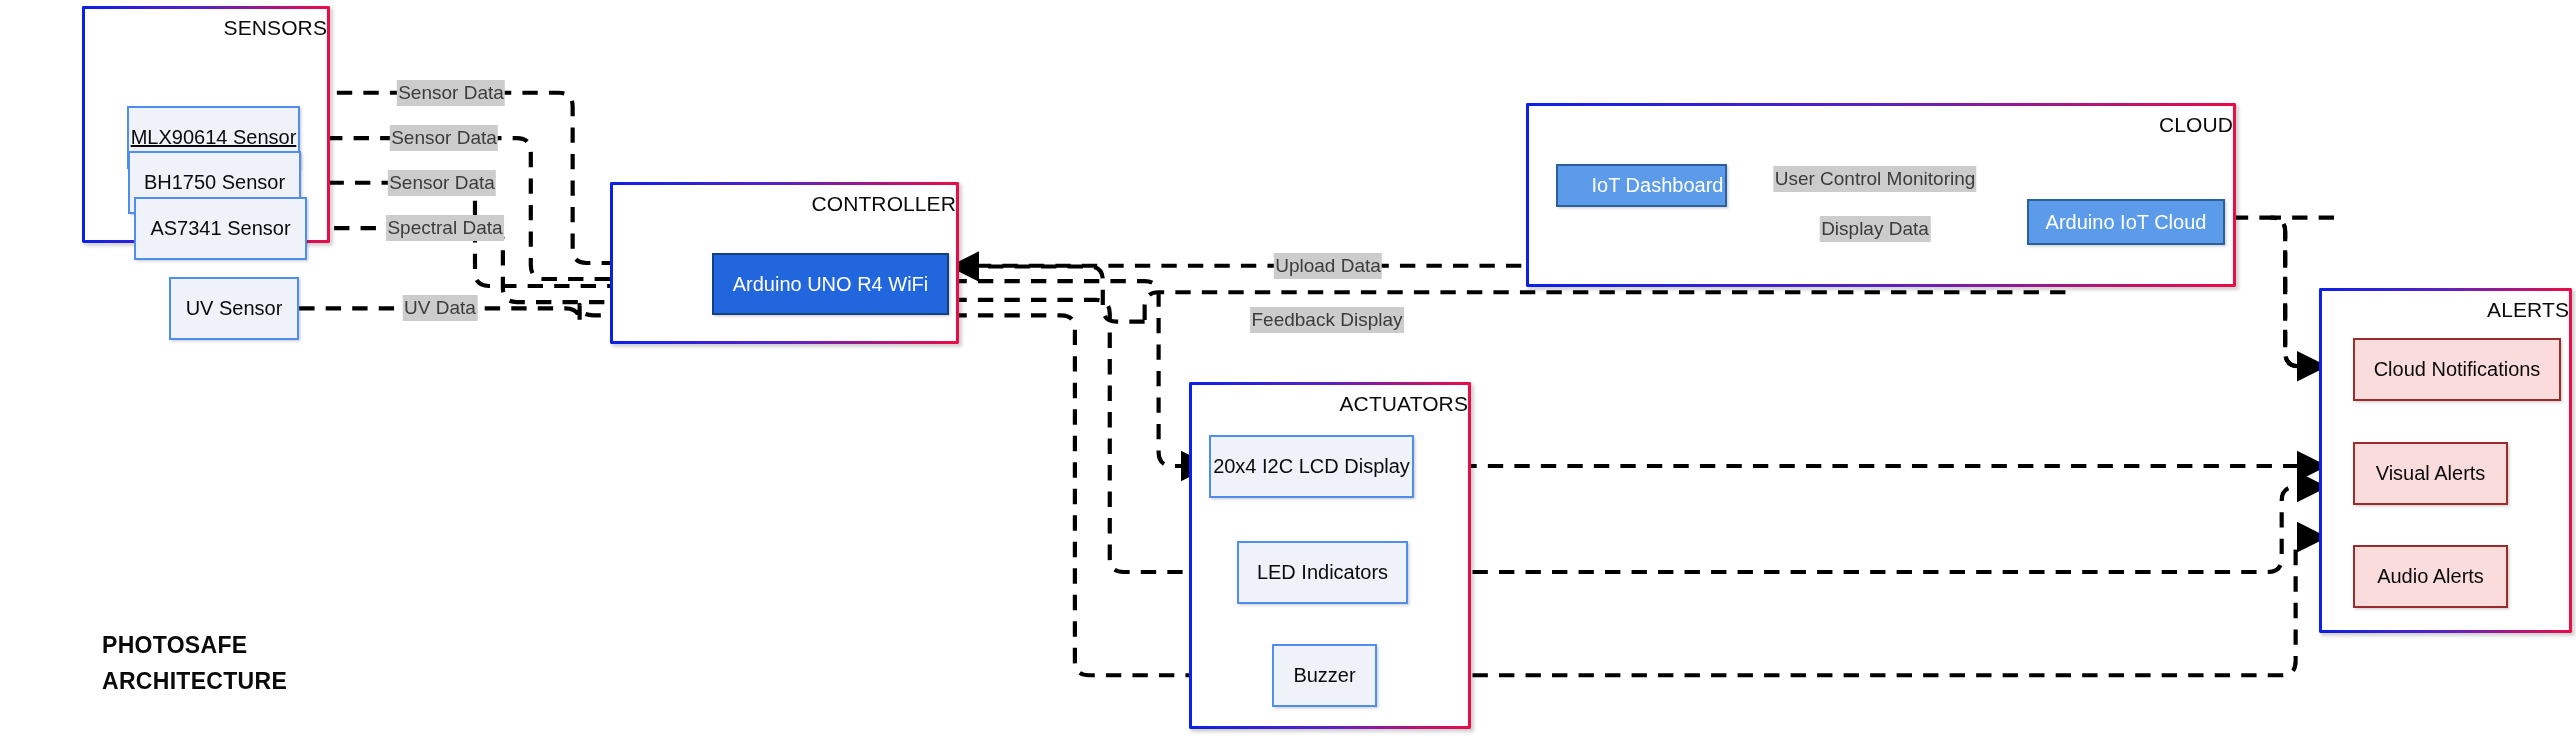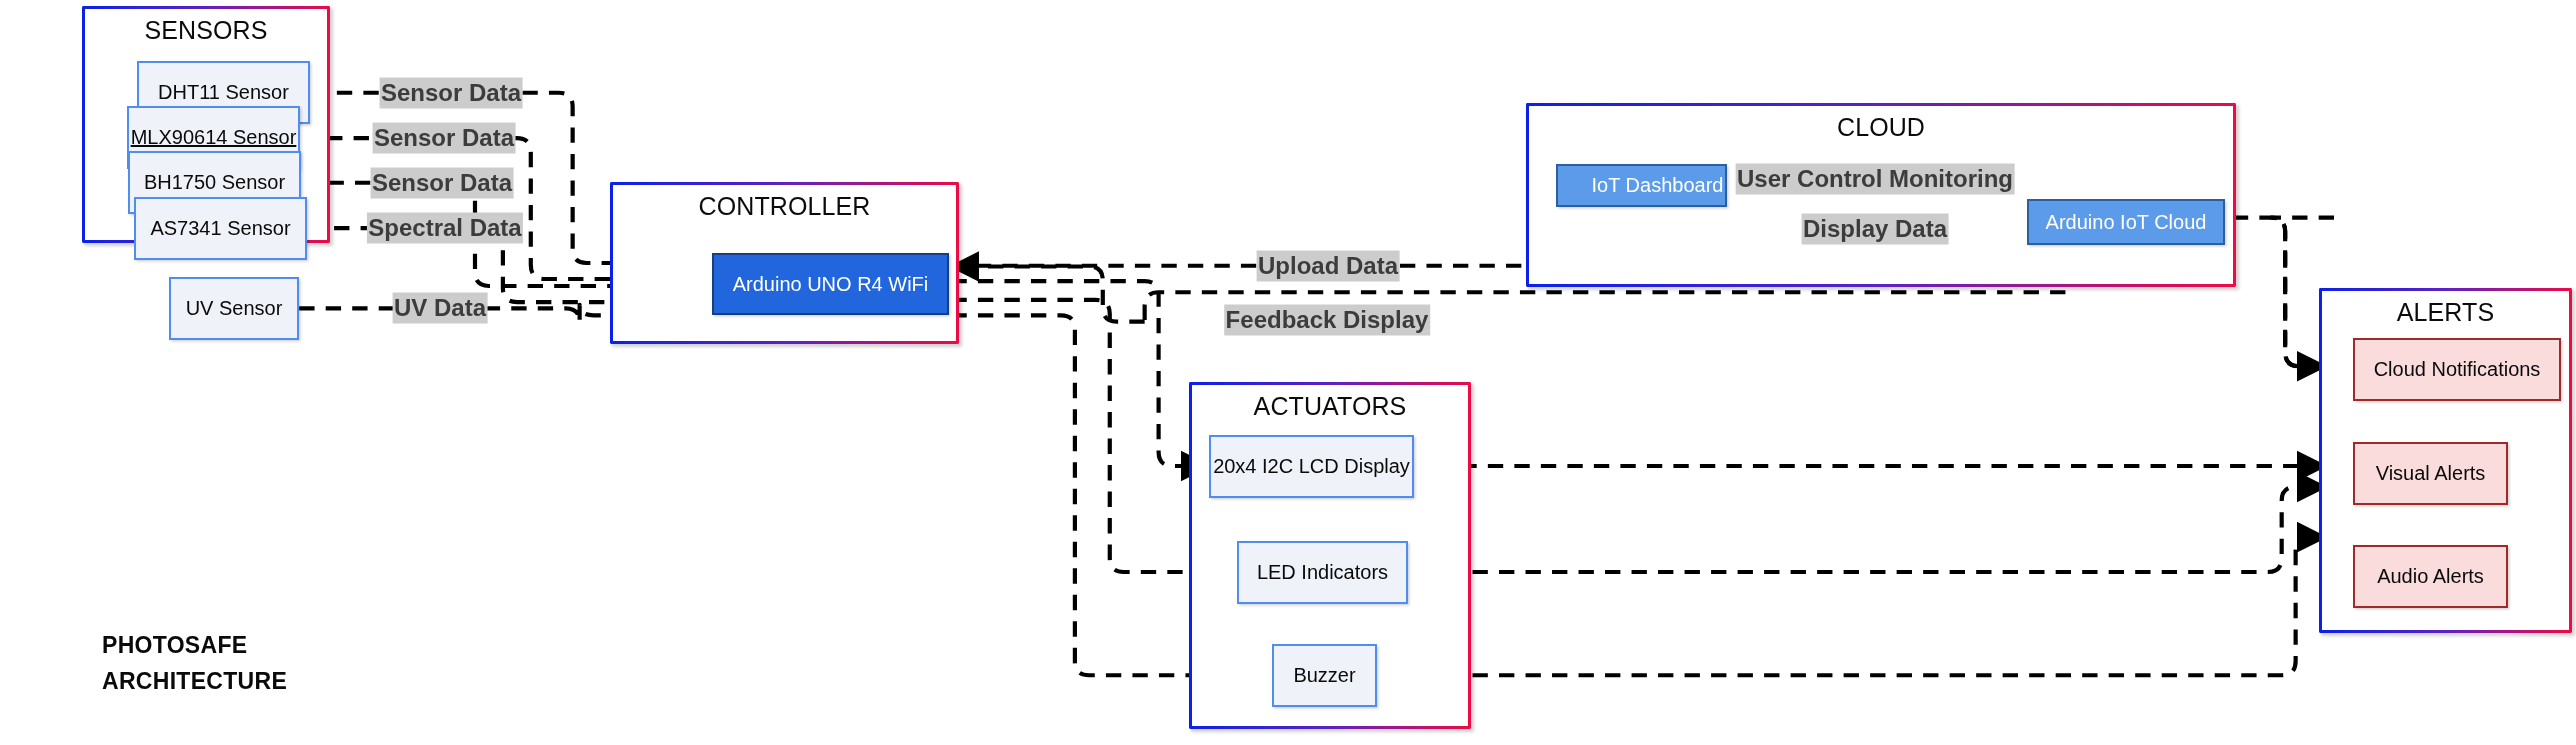--- a/index.html
+++ b/index.html
@@ -7,36 +7,36 @@
   #stage{position:relative;width:2576px;height:745px;background:#fff;overflow:hidden;}
   #wires{position:absolute;left:0;top:0;width:2576px;height:745px;}
 
   
   .group{position:absolute;box-sizing:border-box;background:#fff;
          border:3.5px solid transparent;border-radius:1.4px;
          background-image:linear-gradient(#fff,#fff),
                           linear-gradient(90deg,#0b21e8 0%,#5b22c4 50%,#ed0b45 100%);
          background-origin:border-box;background-clip:padding-box,border-box;
          box-shadow:2.1px 2.1px 3.5px rgba(0,0,0,.18);}
-  .group-title{position:absolute;left:0;right:0;text-align:center;
-               font-size:25px;color:#0b0b0b;letter-spacing:0.1px;}
+  .group-title{position:absolute;left:0;right:0;text-align:right;
+               font-size:21px;color:#0b0b0b;letter-spacing:0.1px;}
 
   
   .node{position:absolute;box-sizing:border-box;display:flex;align-items:center;
         justify-content:center;text-align:center;font-size:20px;line-height:1.15;
         box-shadow:2.1px 2.1px 2.8px rgba(0,0,0,.22);}
   .n-light{background:#eff2f9;border:2.1px solid #4f8dee;color:#0a0a0a;}
   .n-ardu {background:#2266dd;border:2.1px solid #14407f;color:#ffffff;}
   .n-cloud{background:#5b9bea;border:2.1px solid #2c5f9e;color:#ffffff;}
   .n-alert{background:#fadcdd;border:2.1px solid #9c2b2b;color:#0a0a0a;}
 
   
-  .elabel{position:absolute;background:#cccccc;color:#3c3c3c;font-size:24px;
+  .elabel{position:absolute;background:#cccccc;color:#3c3c3c;font-size:19px;
           line-height:1.0;padding:2.8px 1.4px 4.2px 1.4px;white-space:nowrap;
-          transform:translate(-50%,-50%);font-weight:bold;}
+          transform:translate(-50%,-50%);}
 
   
   .maintitle{position:absolute;font-size:23px;font-weight:bold;color:#0a0a0a;
              line-height:1.55;white-space:pre-line;letter-spacing:0.3px;margin-left:48px;}
 </style>
 </head>
 <body>
 
 <div id="stage">
 
@@ -97,21 +97,20 @@
   </div>
 
   <div class="group" style="left:1189px;top:382px;width:282px;height:347px;">
     <div class="group-title" style="top:7px;">ACTUATORS</div>
   </div>
 
   <div class="group" style="left:2319px;top:288px;width:253px;height:345px;">
     <div class="group-title" style="top:7px;">ALERTS</div>
   </div>
 
-  <div class="node n-light" style="left:137px;top:61px;width:173px;height:63px;">DHT11 Sensor</div>
   <div class="node n-light" style="left:127px;top:106px;width:173px;height:63px;text-decoration:underline;">MLX90614 Sensor</div>
   <div class="node n-light" style="left:128px;top:151px;width:173px;height:63px;">BH1750 Sensor</div>
   <div class="node n-light" style="left:134px;top:197px;width:173px;height:63px;">AS7341 Sensor</div>
   <div class="node n-light" style="left:169px;top:277px;width:130px;height:63px;">UV Sensor</div>
 
   <div class="node n-ardu" style="left:712px;top:253px;width:237px;height:62px;">Arduino UNO R4 WiFi</div>
 
   <div class="node n-cloud" style="left:1556px;top:164px;width:171px;height:43px;padding-left:32px;">IoT Dashboard</div>
   <div class="node n-cloud" style="left:2027px;top:199px;width:198px;height:46px;">Arduino IoT Cloud</div>
 

